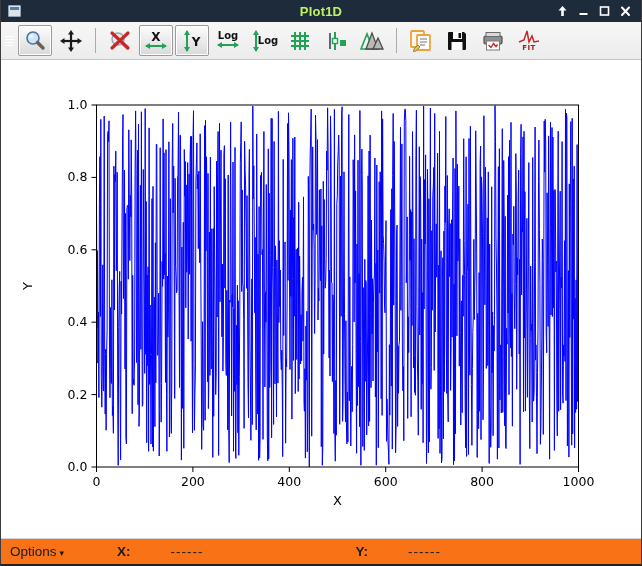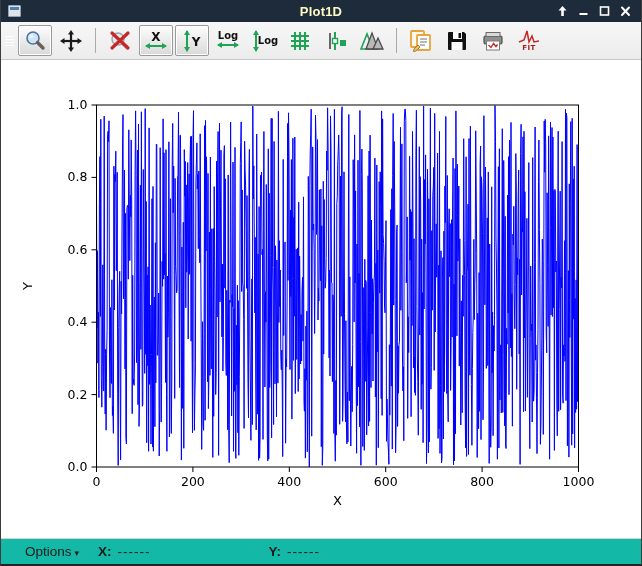--- a/index.html
+++ b/index.html
@@ -3,40 +3,40 @@
 <meta charset="utf-8">
 <style>
   * { margin:0; padding:0; box-sizing:border-box; }
   html,body { width:642px; height:566px; background:#888; font-family:"Liberation Sans","DejaVu Sans",sans-serif; }
   .window { width:642px; height:566px; background:#fff; border-left:1px solid #3c3c3c; border-right:1px solid #3c3c3c; border-bottom:2px solid #232323; display:flex; flex-direction:column; overflow:hidden; }
 
   
   .titlebar { height:22px; background:#1e2b3a; display:flex; align-items:center; position:relative; flex:0 0 auto; }
   .win-icon { width:13px; height:12px; margin-left:7px; background:#dfe3e6; border:1px solid #8fa3b5; border-radius:1px; position:relative; }
   .win-icon::before { content:""; position:absolute; left:1px; right:1px; top:1px; height:3px; background:#4d7fb5; }
-  .title-text { position:absolute; left:0; right:0; text-align:center; color:#fef9c3; font-weight:bold; font-size:13px; letter-spacing:.2px; }
+  .title-text { position:absolute; left:0; right:0; text-align:center; color:#bef264; font-weight:bold; font-size:13px; letter-spacing:.2px; }
   .win-controls { margin-left:auto; display:flex; align-items:center; gap:6px; padding-right:8px; z-index:2; }
   .wc { width:15px; height:15px; display:flex; align-items:center; justify-content:center; color:#fff; font-weight:bold; font-size:12px; cursor:default; font-family:"DejaVu Sans",sans-serif; }
 
   
   .toolbar { height:38px; background:linear-gradient(#f7f7f7,#ececec); border-bottom:1px solid #c6c6c6; display:flex; align-items:center; padding:0 3px; flex:0 0 auto; }
   .grip { width:9px; height:24px; margin:0 3px 0 1px; display:flex; flex-direction:column; justify-content:center; gap:2px; cursor:grab; }
   .grip i { display:block; height:1px; background:#9a9a9a; border-bottom:1px solid #fff; }
   .tbtn { width:34px; height:31px; display:flex; align-items:center; justify-content:center; background:transparent; border:1px solid transparent; border-radius:2px; margin:0 1px; }
   .tbtn.active { border:1px solid #9a9a9a; background:linear-gradient(#fdfdfd,#d9d9d9); box-shadow:0 0 0 1px #ffffff inset; }
   .tsep { width:1px; height:25px; background:#aaaaaa; margin:0 6px; }
   .tbtn svg { display:block; }
   .tbtn svg text { font-family:"DejaVu Sans","Liberation Sans",sans-serif; }
 
   
   .figure { position:relative; height:478px; background:#ffffff; flex:0 0 auto; }
   .figure svg { position:absolute; left:0; top:0; }
 
   
-  .statusbar { height:26px; background:#14b8a6; border-top:1px solid #d4d4d4; display:flex; align-items:center; font-size:13.5px; color:#1a1a1a; padding-left:24px; flex:1 0 auto; }
+  .statusbar { height:26px; background:#f97316; border-top:1px solid #d4d4d4; display:flex; align-items:center; font-size:13.5px; color:#1a1a1a; padding-left:9px; flex:1 0 auto;gap:34px; }
   .opt-btn { display:flex; align-items:center; gap:3px; cursor:default; }
   .opt-arrow { font-size:9px; margin-top:2px; }
   .sb-label { font-weight:bold; }
   .sb-x-label { margin-left:19px; }
   .sb-val { margin-left:6px; letter-spacing:1px; }
   .sb-y-label { margin-left:118px; }
 </style>
 </head>
 <body>
 

